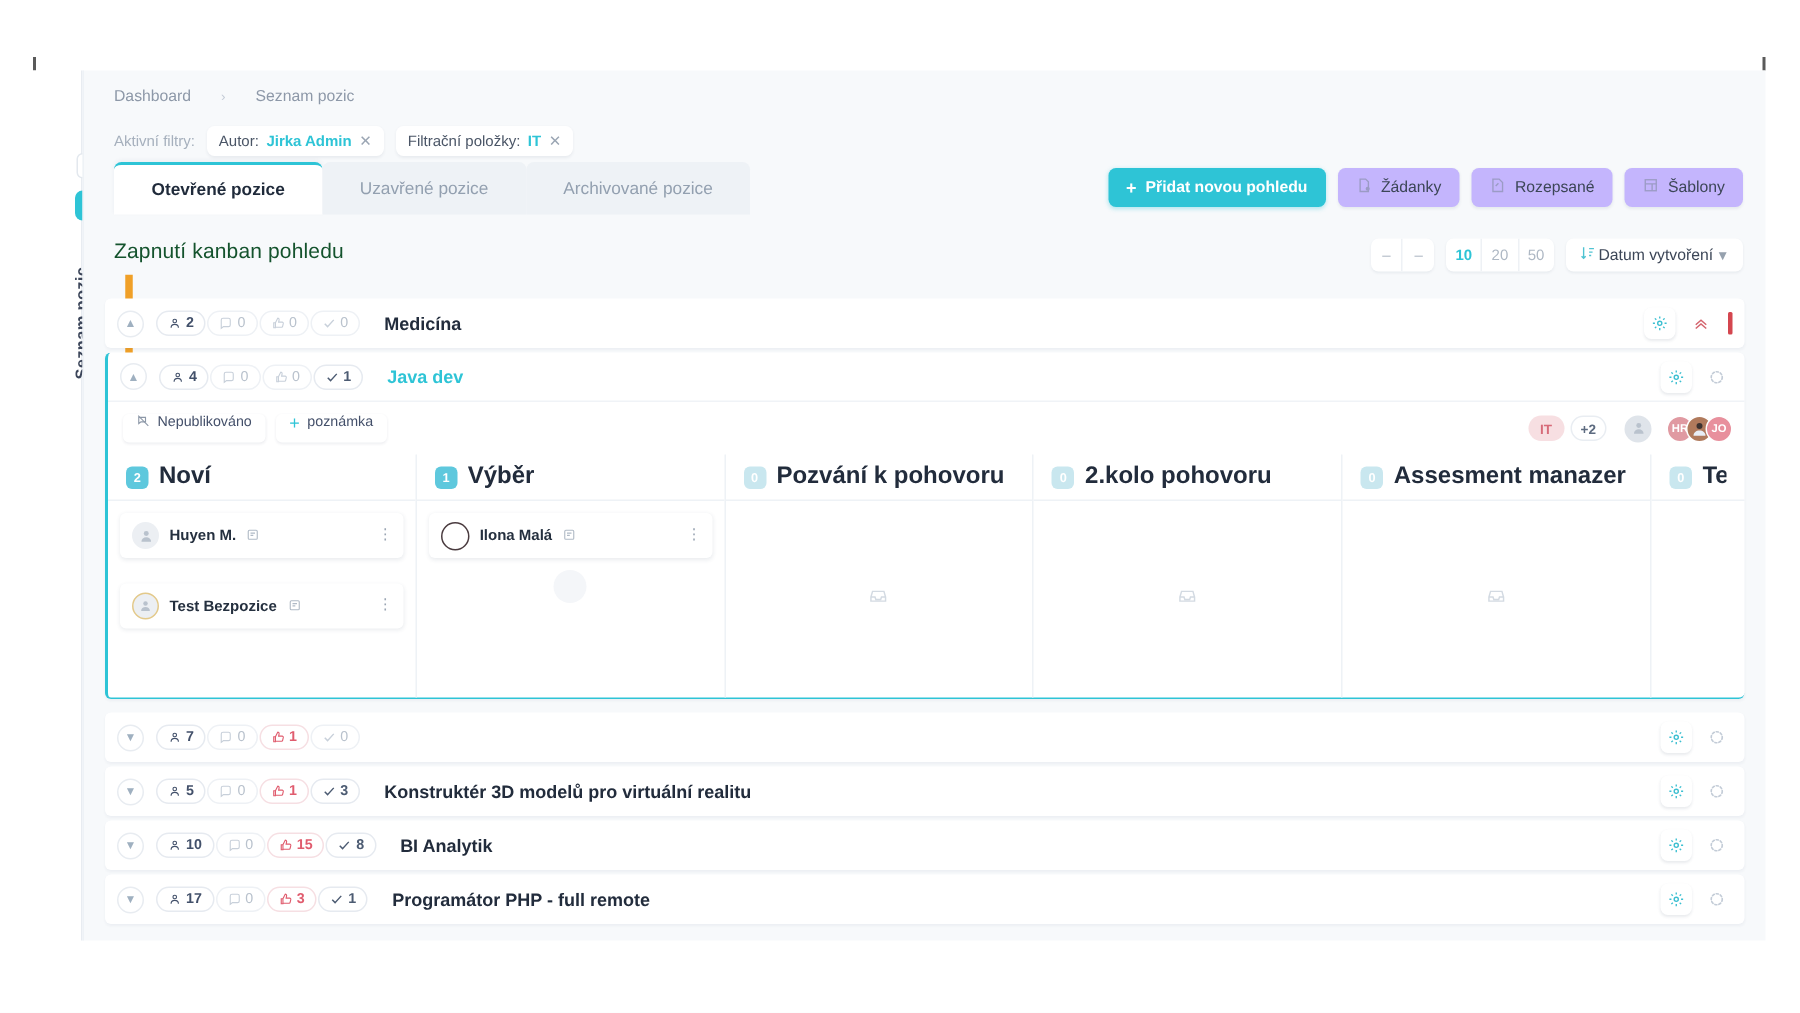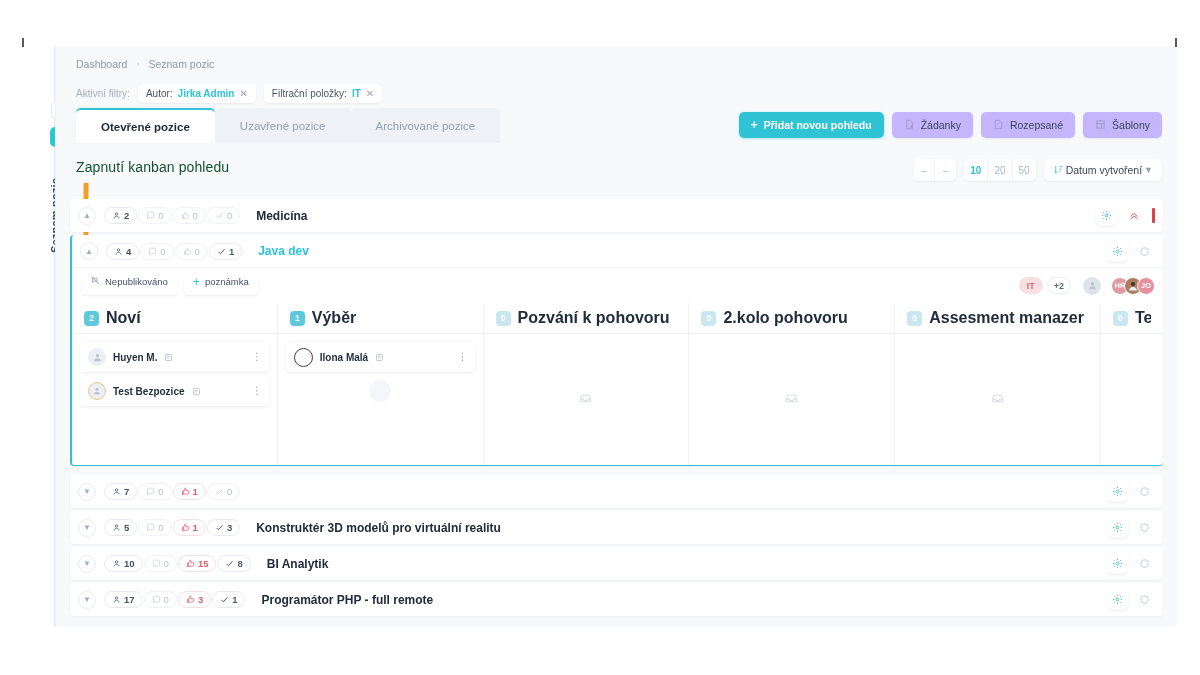--- a/index.html
+++ b/index.html
@@ -48,21 +48,21 @@
   
   .page {
     position: absolute; left: 55px; top: 47px;
     width: 1122px; height: 580px;
     background: #f7f9fb;
     border-left: 1px solid #eef2f6;
   }
 
   .breadcrumb {
     position: absolute; left: 20px; top: 11px;
-    font-size: 10.5px; color: #8d98a8; display: flex; align-items: center; gap: 9px;
+    font-size: 10.5px; color: #8d98a8; display: flex; align-items: center; gap: 20px;
   }
   .breadcrumb .sep { color: #c3cbd6; font-size: 9px; }
 
   .filters {
     position: absolute; left: 20px; top: 37px;
     display: flex; align-items: center; gap: 8px;
   }
   .filters-label { font-size: 10px; color: #a6b0bd; }
   .chip {
     background: #fff; border-radius: 5px; padding: 4px 8px;
@@ -196,21 +196,21 @@
   .kcol { flex: 1 0 0; border-right: 1px solid #eef2f6; display: flex; flex-direction: column; min-width: 0; }
   .kcol:last-child { border-right: 0; }
   .khead { height: 31px; display: flex; align-items: center; gap: 7px; padding: 0 12px; border-bottom: 1px solid #eef2f6; }
   .kcount {
     min-width: 15px; height: 15px; padding: 0 4px; border-radius: 4px;
     display: flex; align-items: center; justify-content: center;
     font-size: 8.5px; font-weight: 700; color: #fff; background: #5ec8dd;
   }
   .kcount.zero { background: #c9e7ef; }
   .ktitle { font-size: 16px; font-weight: 700; color: #222c3c; white-space: nowrap; overflow: hidden; text-align: right; }
-  .kbody { flex: 1; padding: 8px; display: flex; flex-direction: column; gap: 4px; position: relative; }
+  .kbody { flex: 1; padding: 8px; display: flex; flex-direction: column; gap: 17px; position: relative; }
   .kbody.empty { align-items: center; justify-content: center; }
   .ccard {
     position: relative; height: 30px; background: #fff; border-radius: 4px;
     display: flex; align-items: center; padding: 0 8px; gap: 7px;
     box-shadow: 0 1px 3px rgba(40,60,90,.10);
   }
   .cav { width: 18px; height: 18px; border-radius: 50%; background: #eceff3; flex: none; display: flex; align-items: center; justify-content: center; }
   .cav.ring-gold { border: 1.5px solid #e3c98a; }
   .cav.ring-dark { background: #fff; border: 1.5px solid #4a3b3f; width: 19px; height: 19px; }
   .cname { font-size: 10px; font-weight: 700; color: #25303f; white-space: nowrap; }

